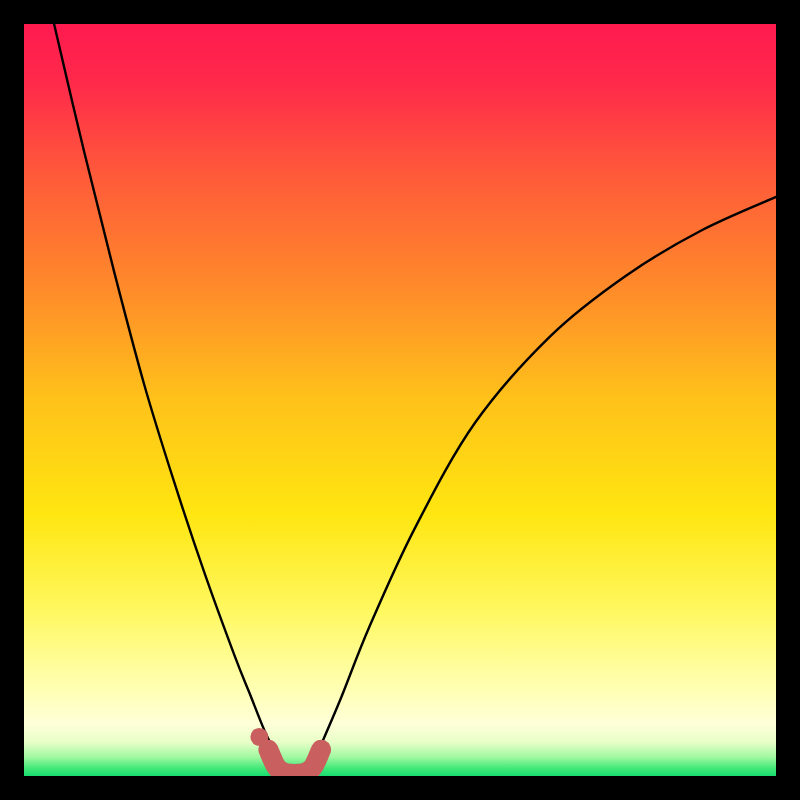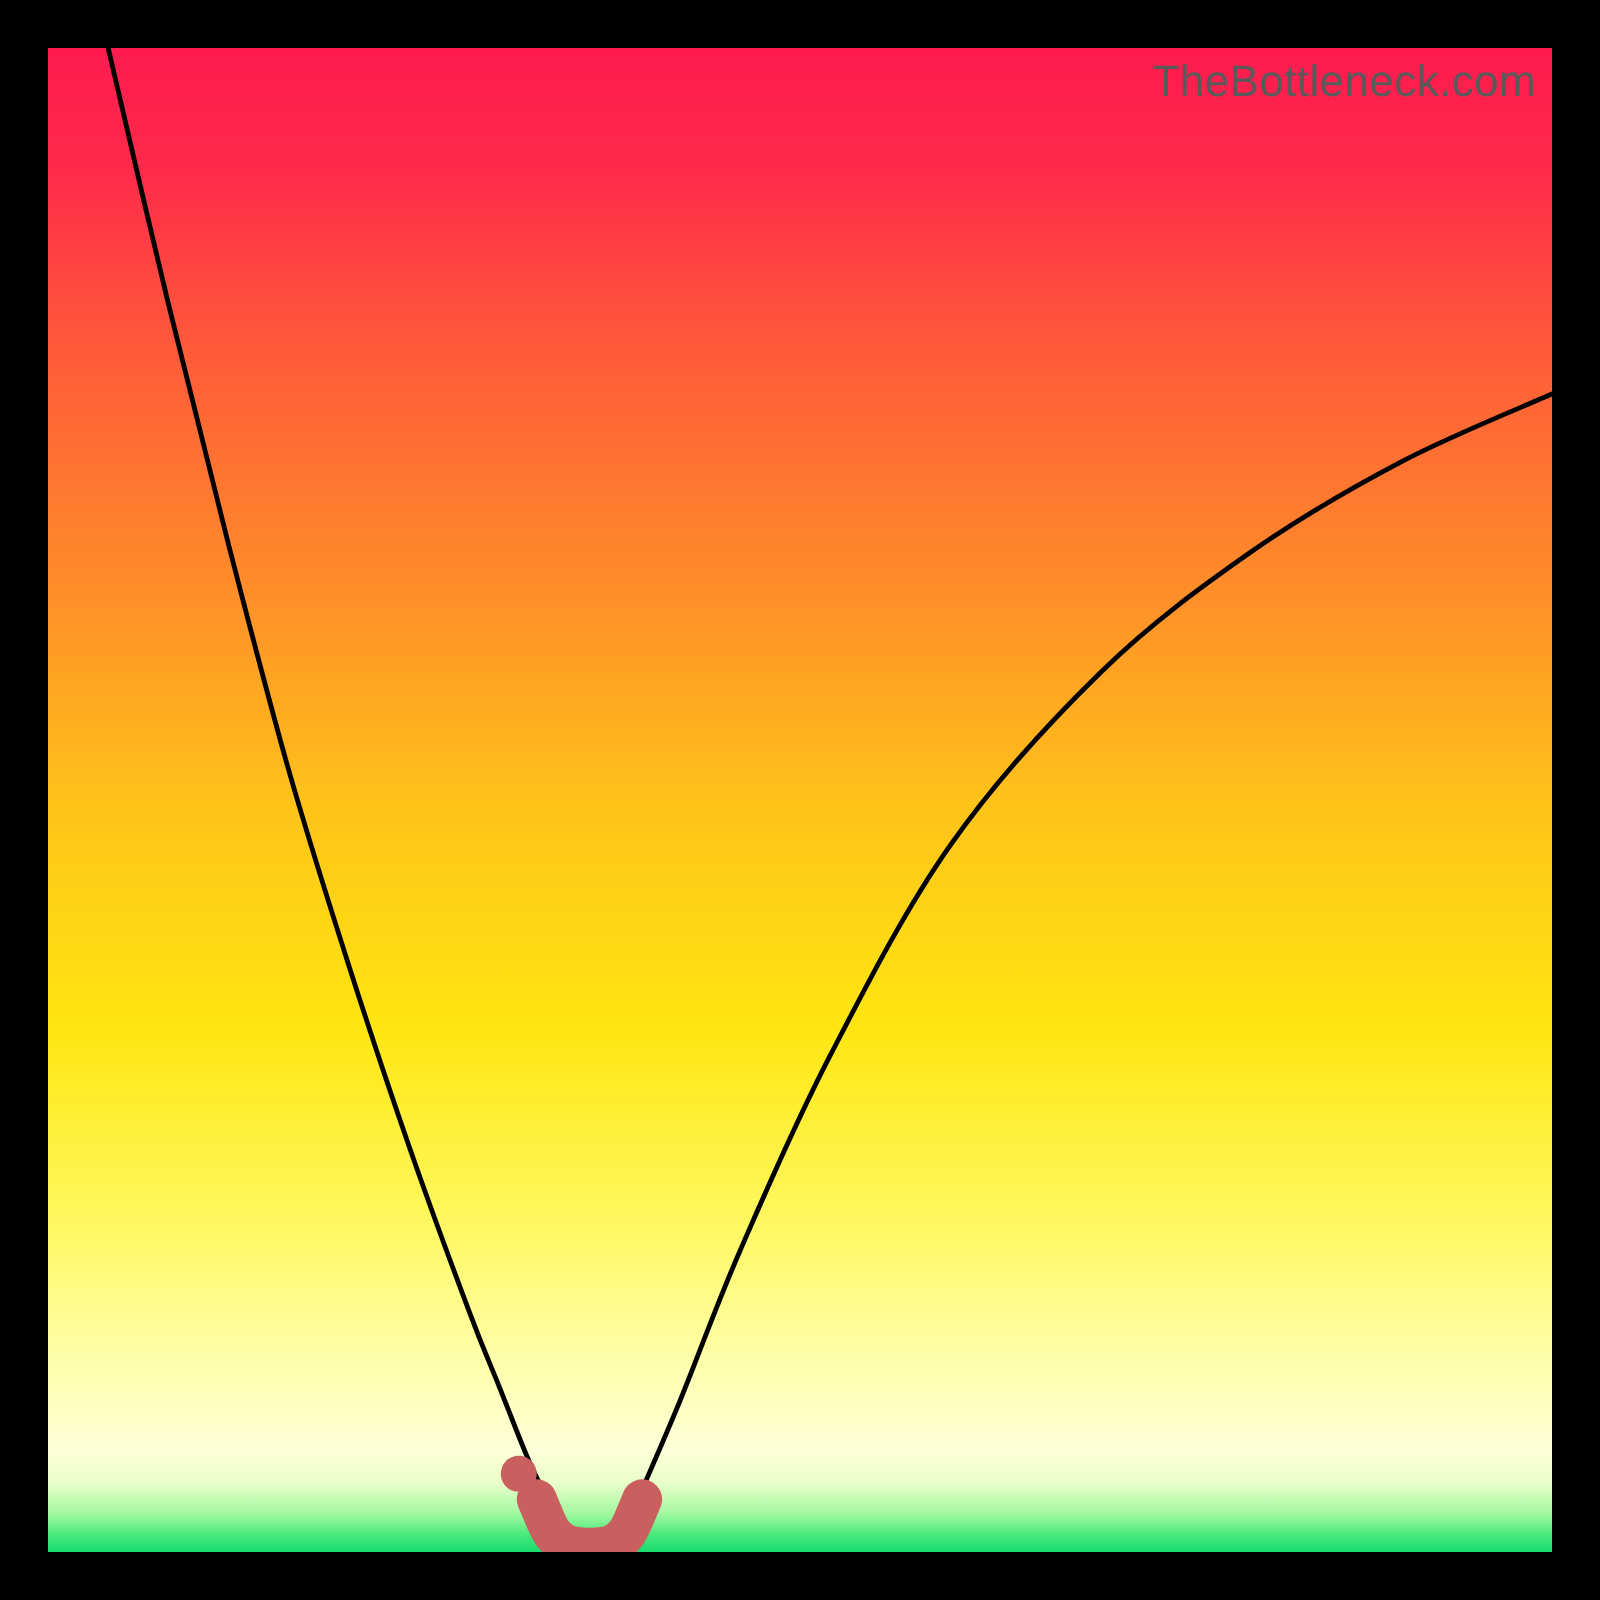--- a/index.html
+++ b/index.html
@@ -30,21 +30,20 @@
     z-index: 5;
   }
   svg {
     display: block;
   }
 </style>
 </head>
 <body>
 
 <div class="frame">
-  <div class="watermark">TheBottleneck.com</div>
 
   <svg id="chart-svg" width="752" height="752" viewBox="0 0 752 752" preserveAspectRatio="none">
     <defs>
       <linearGradient id="bg-grad" x1="0" y1="0" x2="0" y2="1">
           <stop offset="0%" stop-color="#ff1a4f"></stop>
           <stop offset="8%" stop-color="#ff2a4a"></stop>
           <stop offset="20%" stop-color="#ff5a3a"></stop>
           <stop offset="35%" stop-color="#ff8a2a"></stop>
           <stop offset="50%" stop-color="#ffc21a"></stop>
           <stop offset="65%" stop-color="#ffe610"></stop>

